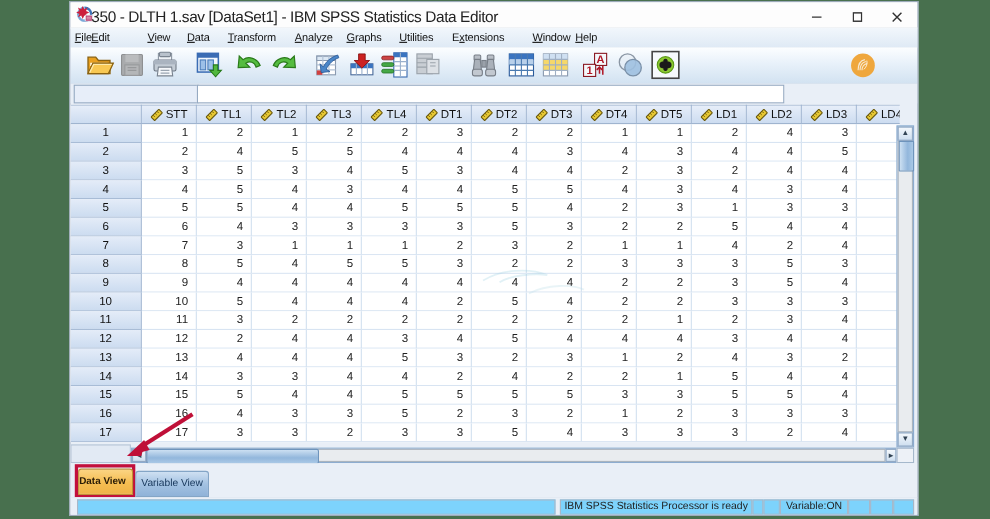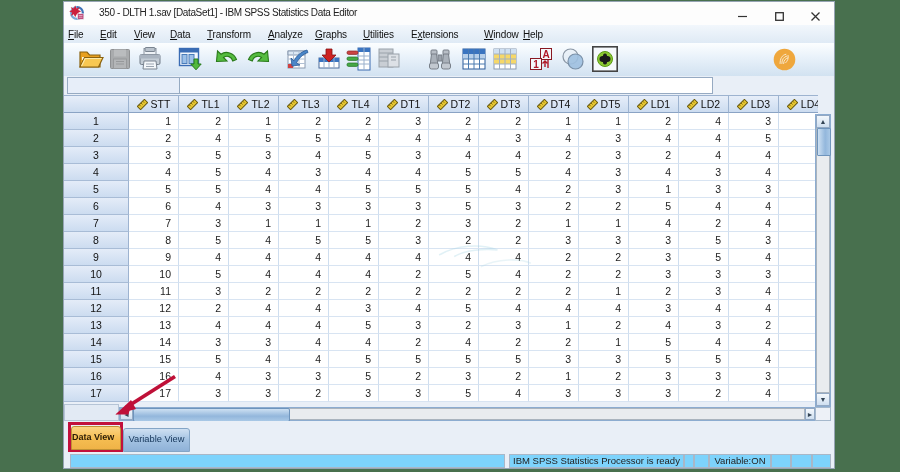--- a/index.html
+++ b/index.html
@@ -1,19 +1,19 @@
 <!DOCTYPE html>
 <html><head><meta charset="utf-8"><style>
 html,body{margin:0;padding:0}
 body{width:900px;height:472px;background:#48704e;overflow:hidden;position:relative;
  font-family:"Liberation Sans",sans-serif;-webkit-font-smoothing:antialiased}
 .win{position:absolute;left:63px;top:1px;width:772px;height:468px;background:#e9eff7;
  border:1px solid #96a4b4;box-sizing:border-box;overflow:hidden}
 .tb{position:absolute;left:0;top:0;width:770px;height:23px;background:#fdfdfd;border-bottom:1px solid #e2e2e2}
-.tb .ttl{position:absolute;left:35px;top:5px;font-size:10px;letter-spacing:-0.35px;color:#222}
+.tb .ttl{position:absolute;left:19px;top:5px;font-size:14px;letter-spacing:-0.35px;color:#222}
 .wbtn{position:absolute;top:0;width:30px;height:23px;color:#333;text-align:center}
 .menubar{position:absolute;left:0;top:23px;width:876px;height:18px;
  background:linear-gradient(#f2f7fc,#dfeaf5);border-bottom:1px solid #c8d6e5}
 .mi{position:absolute;top:4px;font-size:10px;letter-spacing:-0.15px;color:#111}
 .mi u{text-decoration:underline}
 .toolbar{position:absolute;left:0;top:41px;width:770px;height:33px;
  background:linear-gradient(#fcfeff,#e8f1fa 45%,#d2e2f1);border-bottom:1px solid #bccbdc}
 .ti{position:absolute;top:3px}
 .cellref{position:absolute;left:0;top:74px;width:770px;height:18px;background:#e9eff7}
 .crbox{position:absolute;left:3px;top:1px;width:112px;height:15px;background:#e7eef9;border:1px solid #96aac2}
@@ -70,21 +70,21 @@
         </svg></div>
     <div class="wbtn" style="left:700px;top:5px"><svg width="9" height="9" viewBox="0 0 9 9">
           <rect x="0.7" y="0.7" width="7.6" height="7.6" fill="none" stroke="#333" stroke-width="1.3"></rect>
         </svg></div>
     <div class="wbtn" style="left:736px;top:5px"><svg width="9" height="9" viewBox="0 0 9 9">
           <path d="M0.5 0.5 L8.5 8.5 M8.5 0.5 L0.5 8.5" stroke="#333" stroke-width="1.3"></path>
         </svg></div>
   </div>
   <div class="menubar">
       <span class="mi" style="left:4px"><u>F</u>ile</span>
-      <span class="mi" style="left:36px"><u>E</u>dit</span>
+      <span class="mi" style="left:19px"><u>E</u>dit</span>
       <span class="mi" style="left:70px"><u>V</u>iew</span>
       <span class="mi" style="left:106px"><u>D</u>ata</span>
       <span class="mi" style="left:143px"><u>T</u>ransform</span>
       <span class="mi" style="left:204px"><u>A</u>nalyze</span>
       <span class="mi" style="left:251px"><u>G</u>raphs</span>
       <span class="mi" style="left:299px"><u>U</u>tilities</span>
       <span class="mi" style="left:347px">E<u>x</u>tensions</span>
       <span class="mi" style="left:420px"><u>W</u>indow</span>
       <span class="mi" style="left:459px"><u>H</u>elp</span>
     </div>

